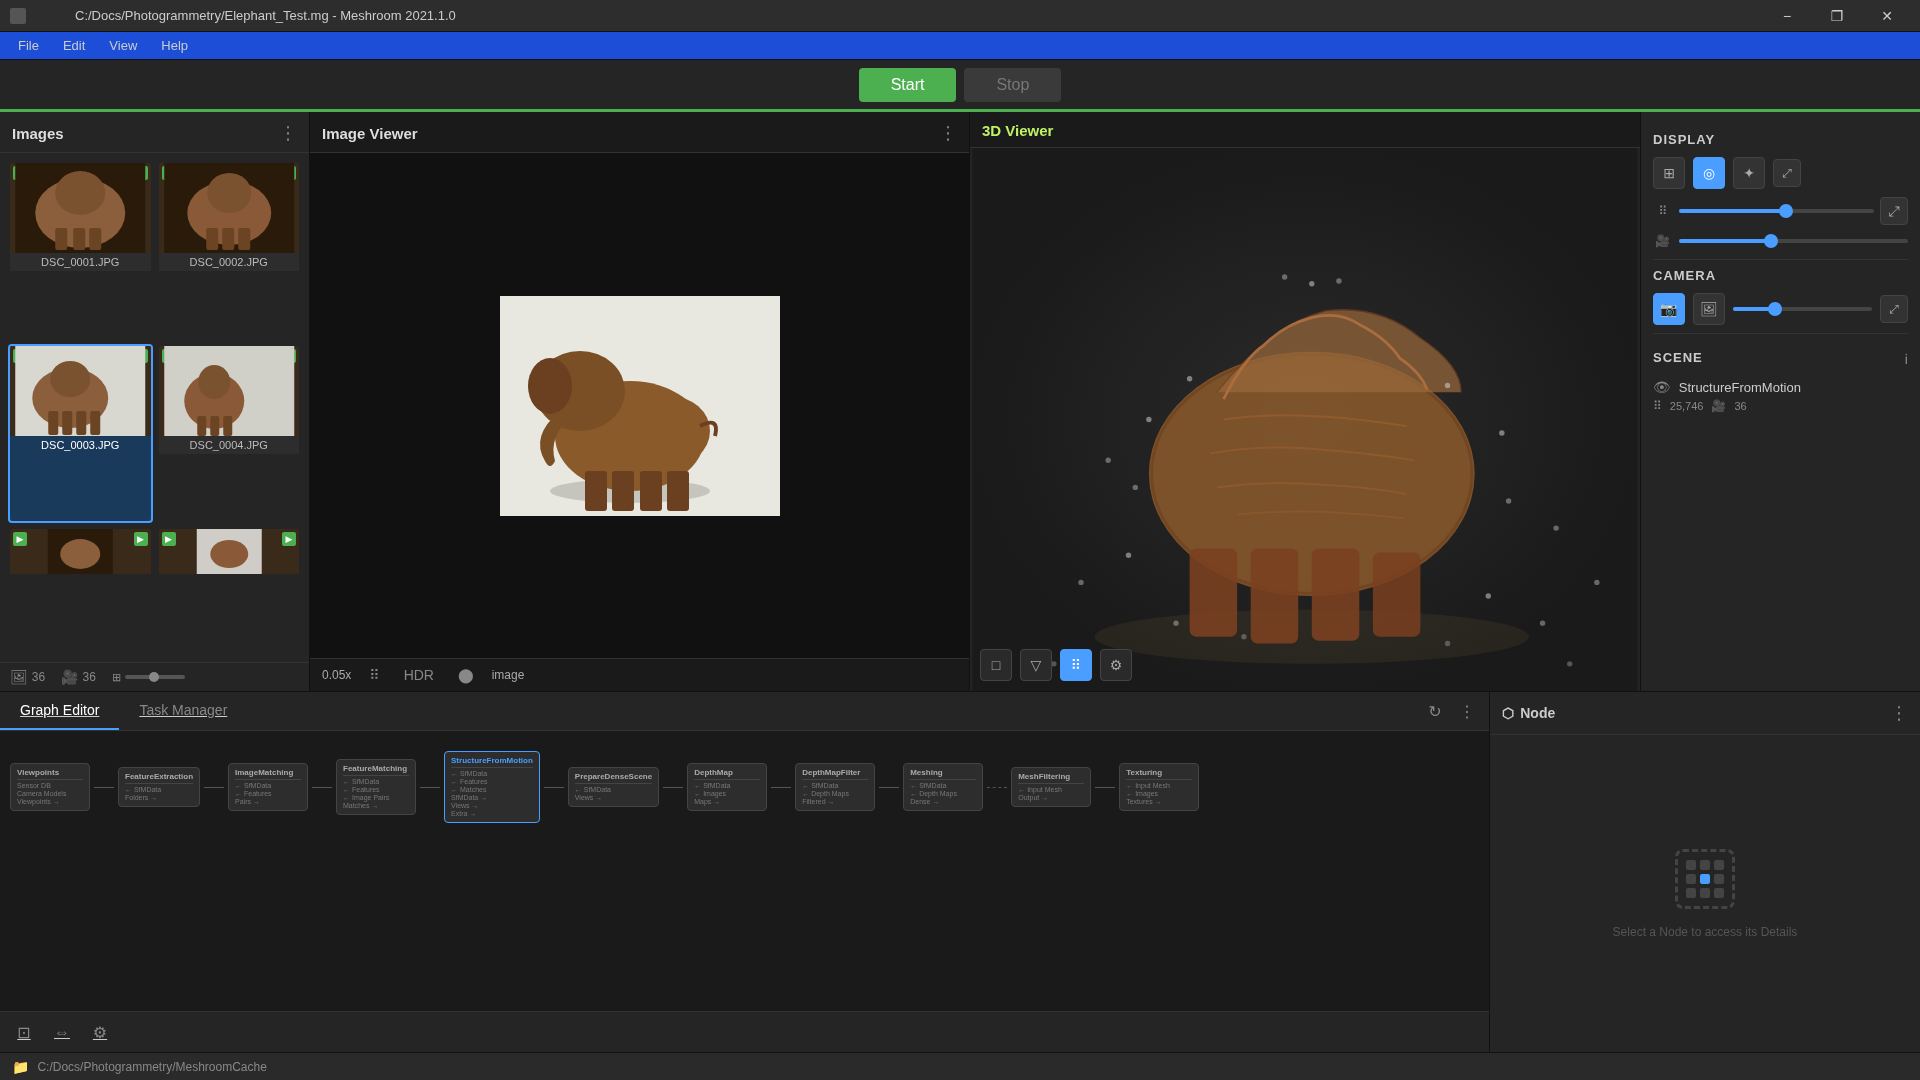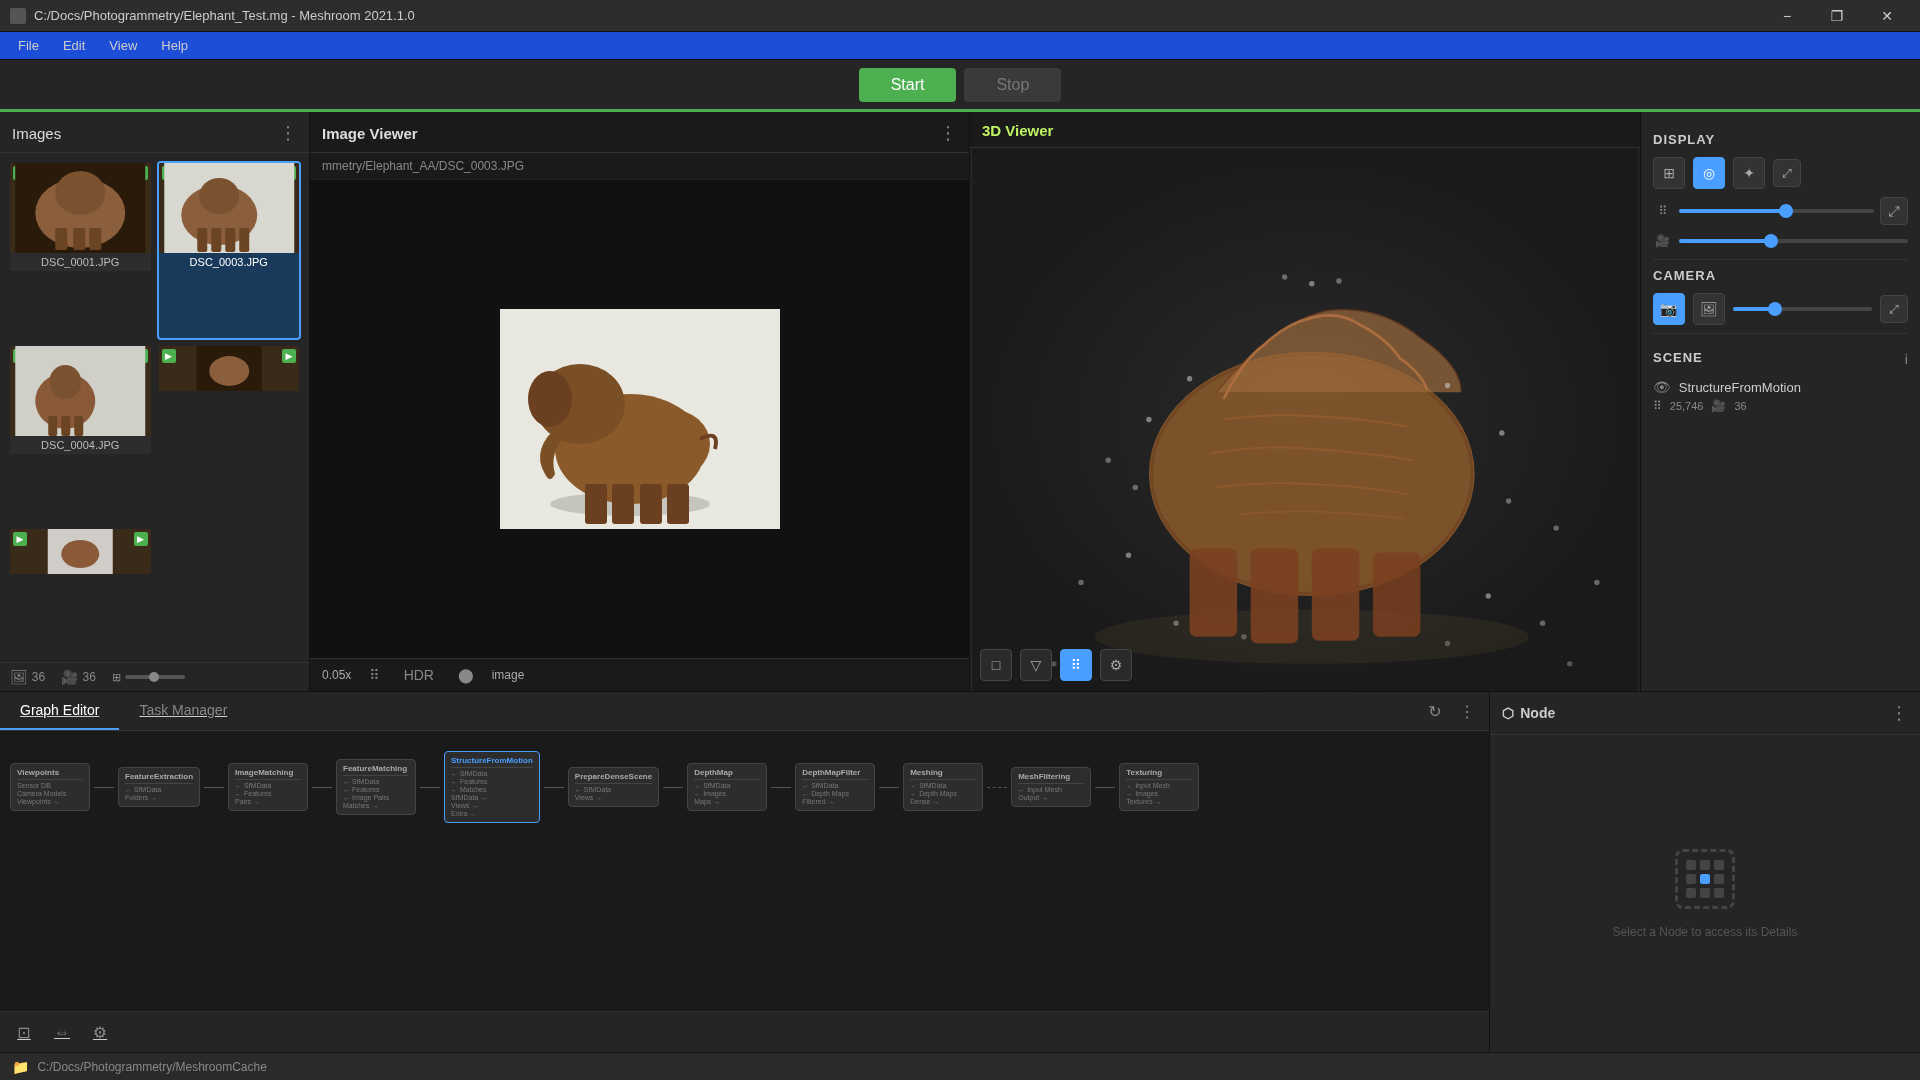--- a/index.html
+++ b/index.html
@@ -15,20 +15,21 @@
     }
 
     
     #title-bar {
       background: #2d2d2d;
       height: 32px;
       display: flex;
       align-items: center;
       padding: 0 10px;
       border-bottom: 1px solid #111;
+      gap: 41px;
     }
     #title-bar .window-icon {
       width: 16px; height: 16px;
       background: #555;
       margin-right: 8px;
       border-radius: 2px;
     }
     #title-text {
       flex: 1;
       font-size: 13px;
@@ -121,21 +122,21 @@
     }
     #images-header {
       display: flex;
       align-items: center;
       justify-content: space-between;
       padding: 10px 12px 8px 12px;
       border-bottom: 1px solid #333;
     }
     #images-header-title {
       font-size: 15px;
-      font-weight: 400;
+      font-weight: 700;
       color: #ddd;
     }
     .panel-menu-btn {
       color: #888;
       cursor: pointer;
       font-size: 18px;
       background: none; border: none;
     }
     #images-grid {
       display: grid;
@@ -647,20 +648,35 @@
               <ellipse cx="65" cy="50" rx="45" ry="35" fill="#8B5E3C"></ellipse>
               <ellipse cx="65" cy="30" rx="25" ry="22" fill="#7a5230"></ellipse>
               <rect x="40" y="65" width="12" height="22" fill="#6b4423" rx="2"></rect>
               <rect x="58" y="65" width="12" height="22" fill="#6b4423" rx="2"></rect>
               <rect x="74" y="65" width="12" height="22" fill="#6b4423" rx="2"></rect>
             </svg>
           </div>
           <div class="thumb-label">DSC_0001.JPG</div>
         </div>
 
+        <div class="image-thumb">
+          <div class="thumb-img">
+            <div class="thumb-corner-tl">▶</div>
+            <div class="thumb-corner-tr">▶</div>
+            <svg width="100%" height="100%" viewBox="0 0 130 90" style="position:absolute;top:0;left:0">
+              <rect width="130" height="90" fill="#2a1a0a"></rect>
+              <ellipse cx="65" cy="50" rx="42" ry="32" fill="#8a5a38"></ellipse>
+              <ellipse cx="65" cy="30" rx="22" ry="20" fill="#7a5230"></ellipse>
+              <rect x="42" y="65" width="12" height="22" fill="#6b4423" rx="2"></rect>
+              <rect x="58" y="65" width="12" height="22" fill="#6b4423" rx="2"></rect>
+              <rect x="74" y="65" width="12" height="22" fill="#6b4423" rx="2"></rect>
+            </svg>
+          </div>
+          <div class="thumb-label">DSC_0002.JPG</div>
+        </div>
 
         <div class="image-thumb selected">
           <div class="thumb-img">
             <div class="thumb-corner-tl">▶</div>
             <div class="thumb-corner-tr">▶</div>
             <svg width="100%" height="100%" viewBox="0 0 130 90" style="position:absolute;top:0;left:0">
               <rect width="130" height="90" fill="#d8d8d0"></rect>
               <ellipse cx="55" cy="52" rx="38" ry="30" fill="#8B5E3C"></ellipse>
               <ellipse cx="55" cy="33" rx="20" ry="18" fill="#7a5230"></ellipse>
               <rect x="33" y="65" width="10" height="24" fill="#6b4423" rx="2"></rect>
@@ -726,21 +742,20 @@
           </div>
         </div>
       </div>
     </div>
 
     <div id="image-viewer">
       <div id="iv-header">
         <span id="iv-title">Image Viewer</span>
         <button class="panel-menu-btn">⋮</button>
       </div>
-      <div id="iv-path">mmetry/Elephant_AA/DSC_0003.JPG</div>
       <div id="iv-image-area">
 
         <div class="iv-bg-white">
           <svg width="100%" height="100%" viewBox="0 0 280 220">
             <rect width="280" height="220" fill="#e8e8e0"></rect>
 
             <ellipse cx="130" cy="195" rx="80" ry="12" fill="rgba(0,0,0,0.15)"></ellipse>
 
             <ellipse cx="130" cy="140" rx="75" ry="55" fill="#8B5A2B"></ellipse>
 

